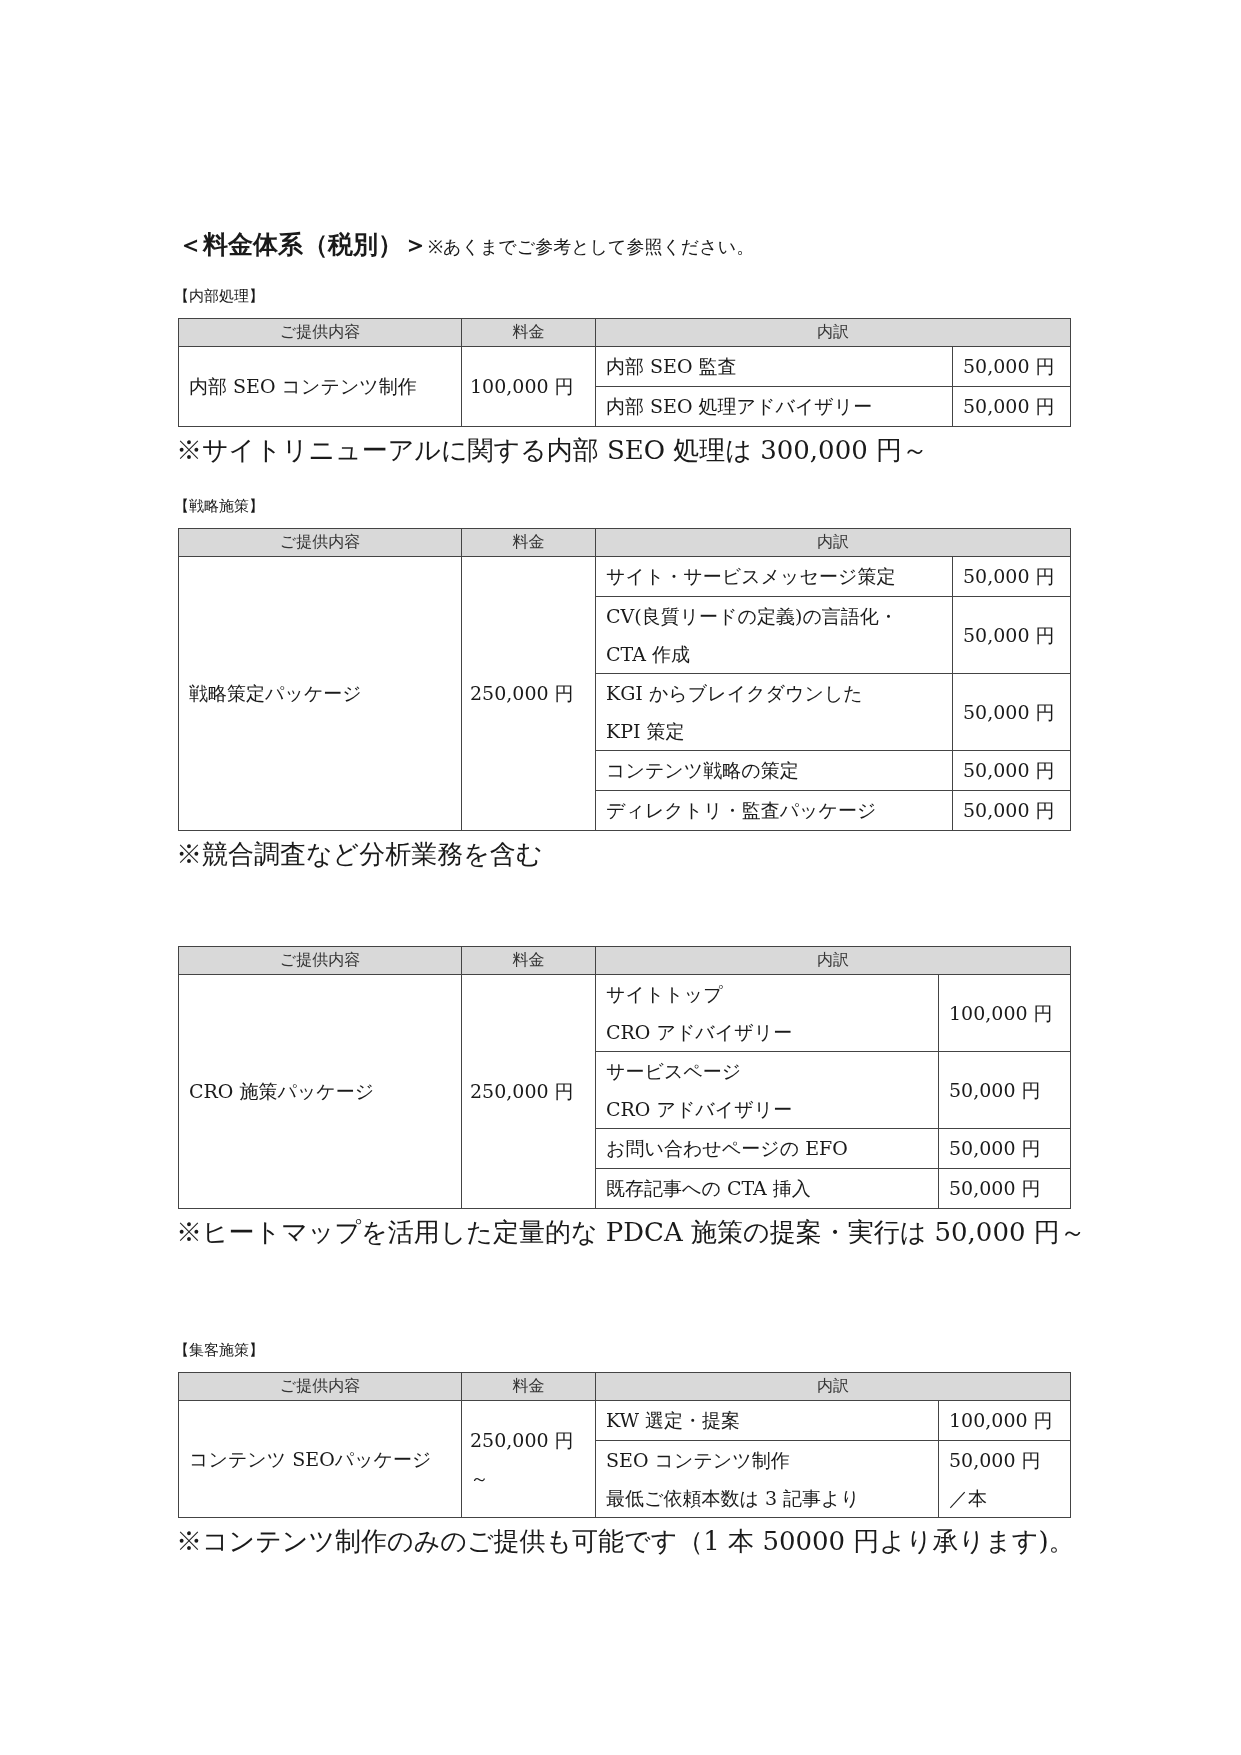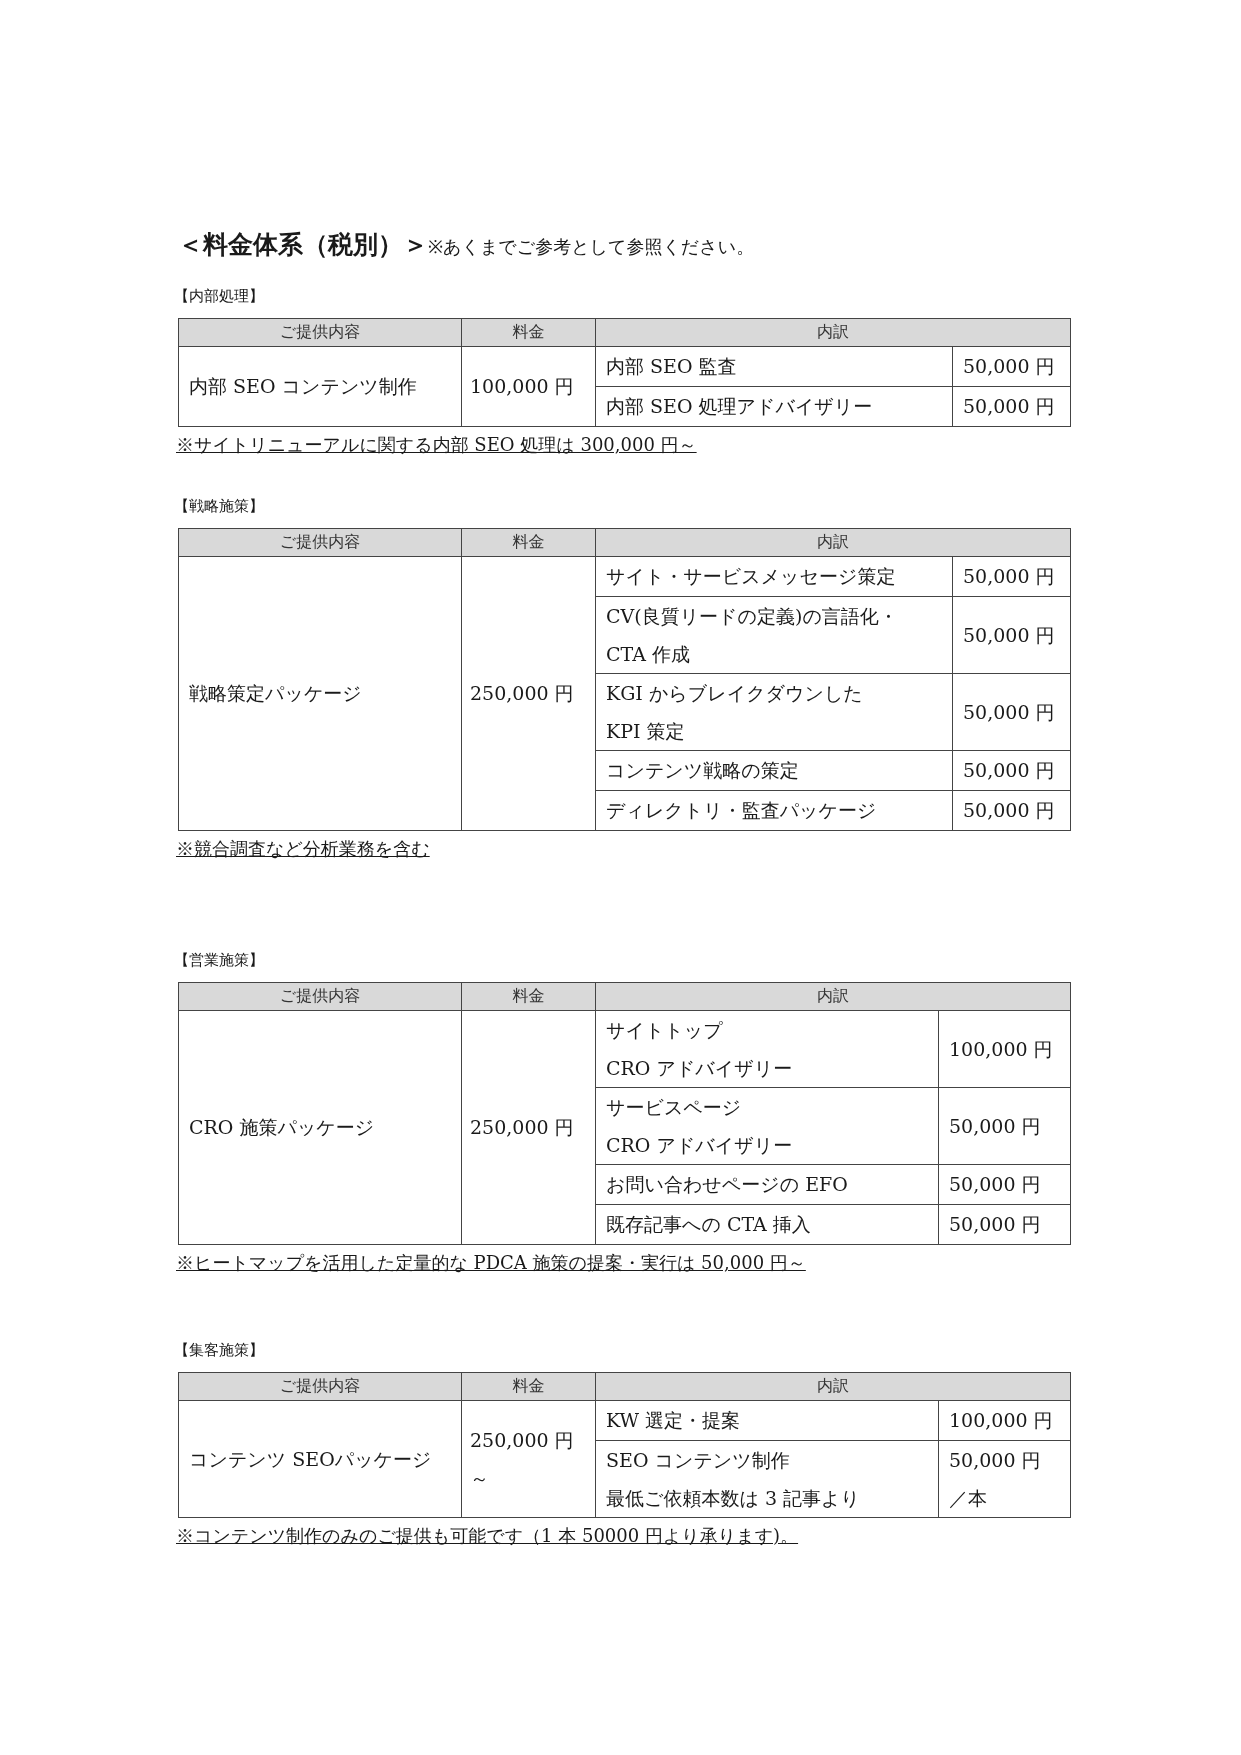--- a/index.html
+++ b/index.html
@@ -57,25 +57,24 @@
     }
     td {
       padding: 0 10px;
       vertical-align: middle;
       height: 39px;
       line-height: 39px;
     }
     td.multi { line-height: 38px; }
     td.price-main { padding: 0 8px; }
     .note {
-      font-size: 18px;
+      font-size: 26px;
       margin-top: 6px;
       margin-left: -2px;
       white-space: nowrap;
-      text-decoration: underline;
     }
     .lines span { display: block; }
   </style>
 </head>
 <body>
 
 <div class="page-title">
   <span class="main">＜料金体系（税別）＞</span><span class="sub">※あくまでご参考として参照ください。</span>
 </div>
 
@@ -151,21 +150,20 @@
     <tr>
       <td>ディレクトリ・監査パッケージ</td>
       <td>50,000 円</td>
     </tr>
   </tbody>
     </table>
   <div class="note">※競合調査など分析業務を含む</div>
 </div>
 
 <div class="section" style="top:946px;">
-  <div class="section-heading">【営業施策】</div>
   <table>
     <colgroup>
         <col style="width:283px">
         <col style="width:134px">
         <col style="width:343px">
         <col style="width:132px">
       </colgroup>
     <tbody>
         <tr>
       <th>ご提供内容</th>

